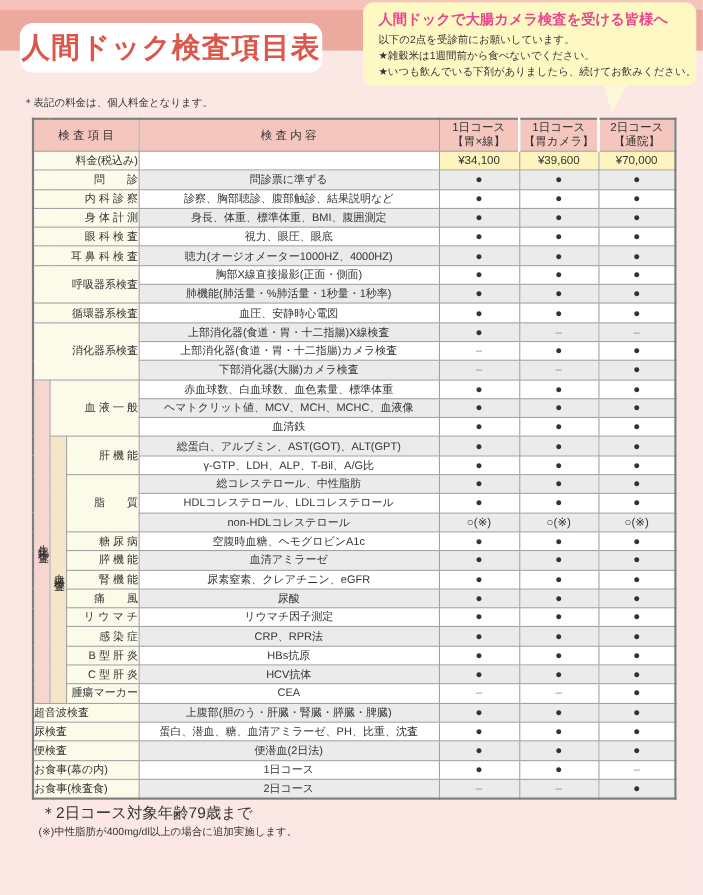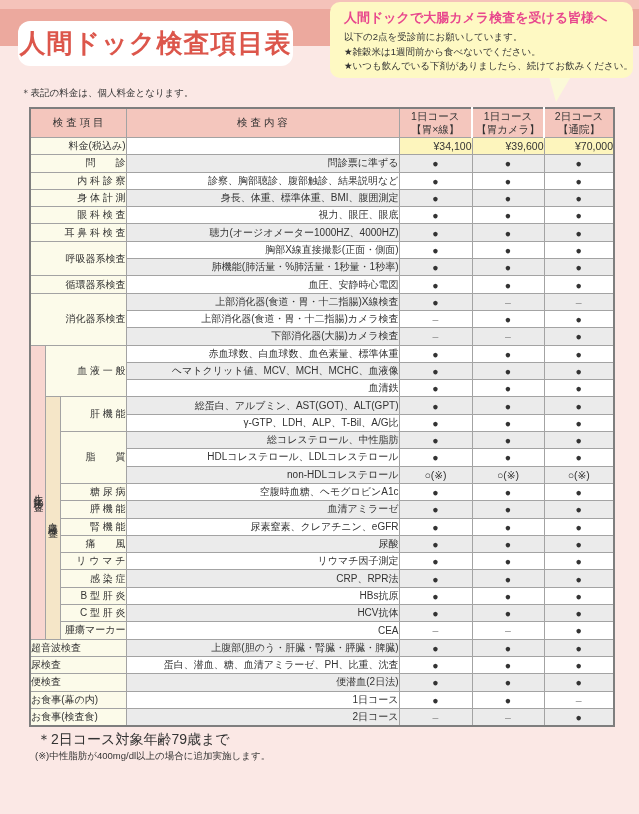--- a/index.html
+++ b/index.html
@@ -45,24 +45,24 @@
   th.course { font-size:9.5px; line-height:1.25; }
   th.course + th.course { border-left:2px solid #ffffff; }
   th.course span { display:block; }
   tr.g, tr.w { height:17.3px; }
   td { font-size:10px; }
   td.lbl  { background:#fcfbea; text-align:right; }
   td.lbll { background:#fcfbea; text-align:left; padding-left:7px; }
   td.vp   { background:#f8d6d0; text-align:center; }
   td.vt   { background:#f5e6c8; text-align:center; }
   .vtext  { writing-mode:vertical-rl; text-orientation:upright; letter-spacing:2px; display:inline-block; font-size:10px; }
-  td.ct   { text-align:right; padding-left:6px; }
+  td.ct   { text-align:center; padding-left:6px; }
   td.ctw  { background:#ffffff; }
   td.mk   { text-align:center; font-size:10.5px; }
-  td.pr   { background:#fdf5bd; text-align:right; font-size:10.5px; }
+  td.pr   { background:#fdf5bd; text-align:center; font-size:10.5px; }
   tr.g td.ct, tr.g td.mk { background:#ebebeb; }
   tr.w td.ct, tr.w td.mk { background:#ffffff; }
   td.dash { color:#8c8c8c; }
 </style>
 </head>
 <body>
 
 <div class="banner-top"></div>
 <div class="banner"></div>
 

